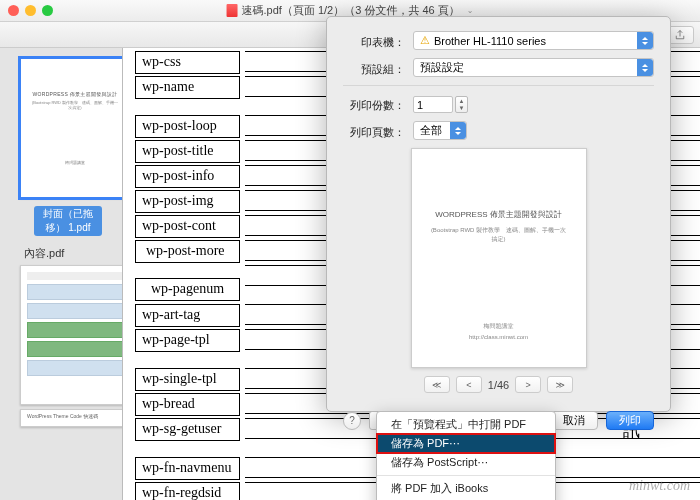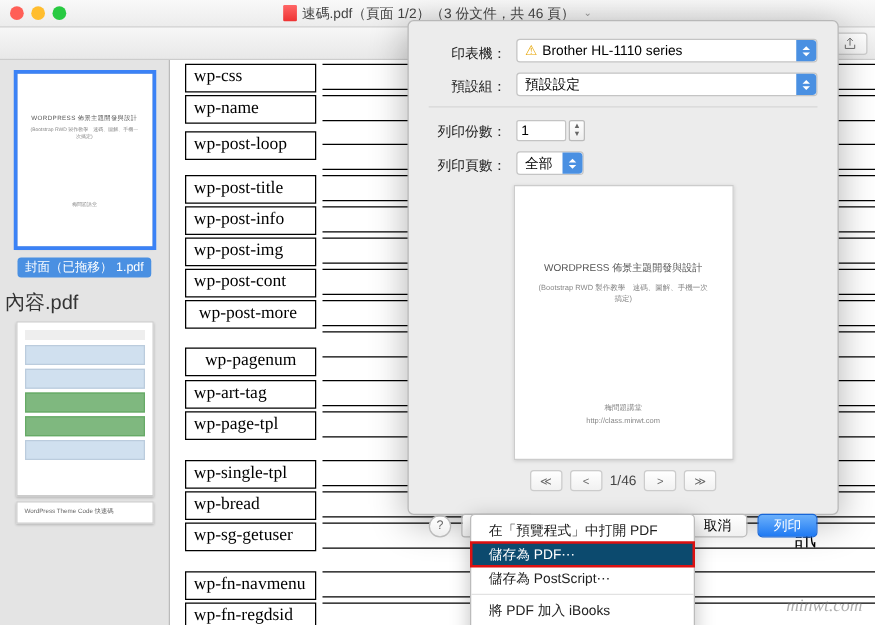--- a/index.html
+++ b/index.html
@@ -8,29 +8,29 @@
 .traffic{display:flex;gap:6px;margin-left:8px}
 .dot{width:11px;height:11px;border-radius:50%}
 .red{background:#ff5f57}.yel{background:#ffbd2e}.grn{background:#28ca42}
 .title{position:absolute;left:50%;transform:translateX(-50%);font-size:11px;color:#444;display:flex;align-items:center;gap:4px}
 .pdf-icon{width:11px;height:13px;background:linear-gradient(#f66,#e33);border-radius:1px;display:inline-block}
 .title-caret{color:#999;font-size:8px;margin-left:3px}
 .toolbar{height:26px;background:linear-gradient(#f7f7f7,#e8e8e8);border-bottom:1px solid #ccc;display:flex;align-items:center;padding:0 6px;gap:4px;justify-content:flex-end}
 .tbtn{width:28px;height:18px;border:1px solid #ccc;border-radius:3px;background:linear-gradient(#fff,#f3f3f3);display:flex;align-items:center;justify-content:center;color:#666}
 .tbtn svg{width:12px;height:12px}
 .content{display:flex;height:452px}
-.sidebar{width:136px;background:#e4e4e4;border-right:1px solid #bbb;overflow:hidden;padding:6px 0}
+.sidebar{width:123px;background:#e4e4e4;border-right:1px solid #bbb;overflow:hidden;padding:6px 20px}
 .thumb{background:#fff;border:1px solid #ccc;box-shadow:0 1px 2px rgba(0,0,0,.2);margin:4px auto;width:110px;position:relative}
 .thumb.sel{outline:3px solid #3b82f6;outline-offset:-1px}
 .thumb.h1{height:140px;padding:14px 10px}
 .thumb.h2{height:140px}
 .thumb.h3{height:18px}
 .thumb-lbl{font-size:10px;color:#222;text-align:center;margin:4px 0 8px}
 .thumb-lbl.sel{background:#4a90e2;color:#fff;border-radius:3px;padding:1px 6px;display:inline-block;margin-left:14px}
-.sect-lbl{font-size:16px;color:#333;margin:2px 0 4px;padding-left:4px}
+.sect-lbl{font-size:11px;color:#333;margin:2px 0 4px;padding-left:4px}
 .t-title{font-size:5px;text-align:center;color:#555;margin-top:18px;letter-spacing:.3px}
 .t-sub{font-size:4px;text-align:center;color:#888;margin-top:3px}
 .t-foot{font-size:4px;text-align:center;color:#888;margin-top:50px}
 .t2-body{padding:6px}
 .t2-row{height:16px;background:#d0e0ef;margin:3px 0;border:1px solid #bcd}
 .t2-row.g{background:#7fb87f;border-color:#6a6}
 .main{flex:1;background:#fff;position:relative;overflow:hidden}
 .page{position:absolute;left:12px;top:0;width:500px}
 .cell{border:1px solid #000;padding:2px 6px;font-family:"Times New Roman",serif;font-size:14px;background:#fff;width:105px;height:23px;white-space:nowrap;overflow:hidden}
 .rowbg{position:absolute;left:122px;height:21px;border-top:1px solid #000;border-bottom:1px solid #000;background:#fff;width:520px}
@@ -126,21 +126,21 @@
 
     <div class="thumb h3">
       <div style="font-size:5px;padding:3px 6px;color:#666">WordPress Theme Code 快速碼</div>
     </div>
   </div>
 
   <div class="main">
     <div class="page" id="page">
         <div class="cell" style="position: absolute; top: 3px;">wp-css</div>
         <div class="cell" style="position: absolute; top: 28px;">wp-name</div>
-        <div class="cell" style="position: absolute; top: 57px;">wp-post-loop</div>
+        <div class="cell" style="position: absolute; top: 67px;">wp-post-loop</div>
         <div class="cell" style="position: absolute; top: 92px;">wp-post-title</div>
         <div class="cell" style="position: absolute; top: 117px;">wp-post-info</div>
         <div class="cell" style="position: absolute; top: 142px;">wp-post-img</div>
         <div class="cell" style="position: absolute; top: 167px;">wp-post-cont</div>
         <div class="cell" style="position: absolute; top: 192px; padding-left: 10px;">wp-post-more</div>
         <div class="cell" style="position: absolute; top: 230px; text-align: center;">wp-pagenum</div>
         <div class="cell" style="position: absolute; top: 256px;">wp-art-tag</div>
         <div class="cell" style="position: absolute; top: 281px;">wp-page-tpl</div>
         <div class="cell" style="position: absolute; top: 320px;">wp-single-tpl</div>
         <div class="cell" style="position: absolute; top: 345px;">wp-bread</div>

